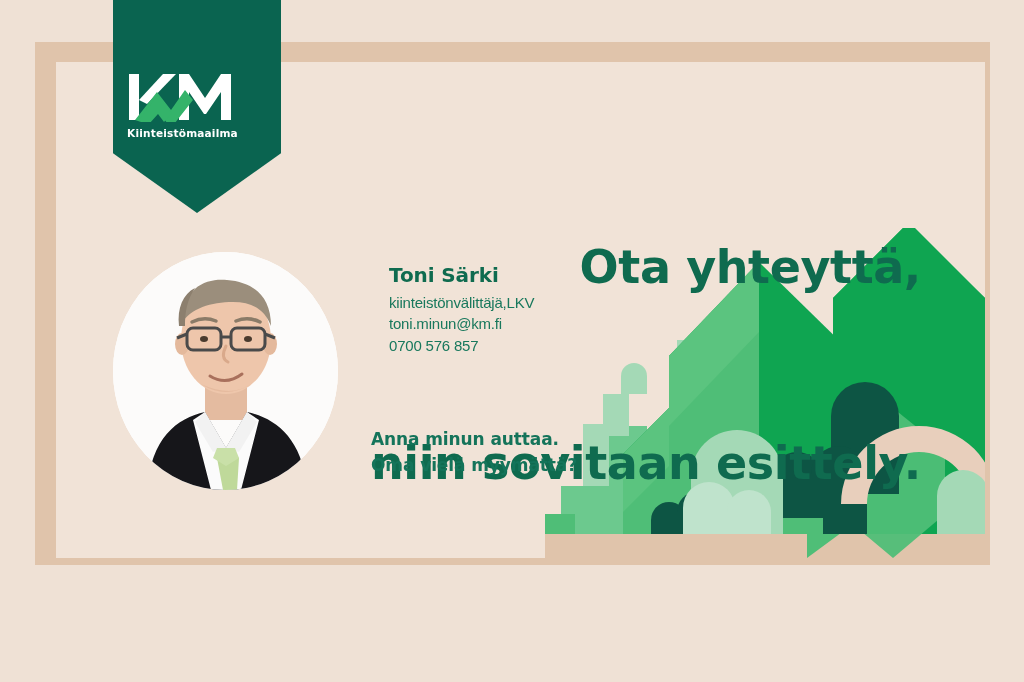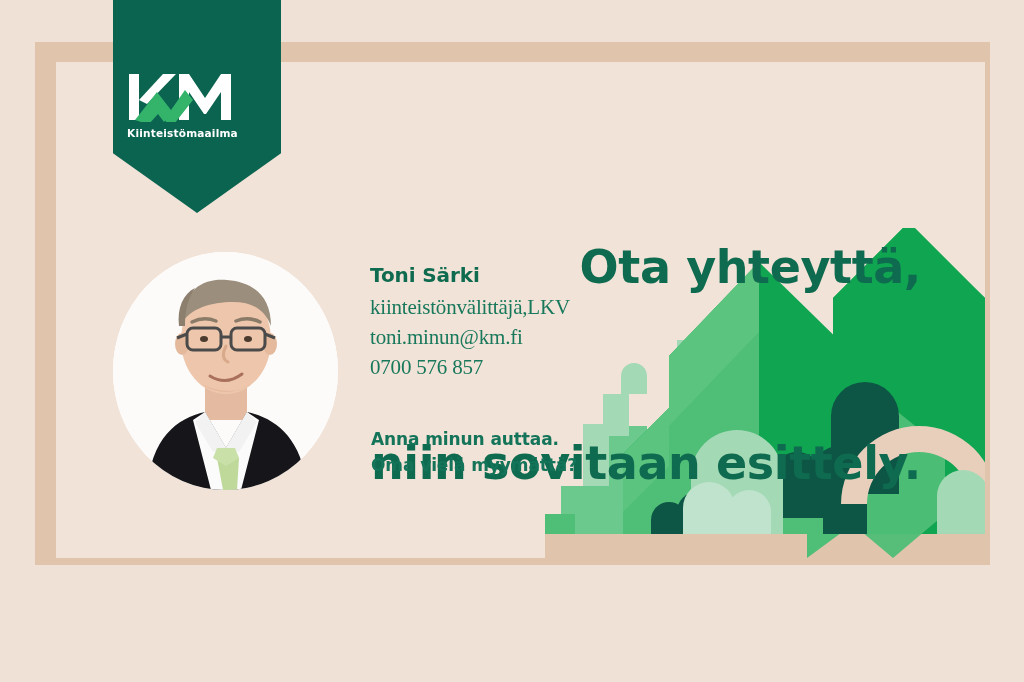--- a/index.html
+++ b/index.html
@@ -103,22 +103,22 @@
   .contact-name {
     font-family: "DejaVu Sans", sans-serif;
     font-size: 20px;
     font-weight: 700;
     line-height: 1.33;
     letter-spacing: -0.1px;
     color: #0F6B4F;
     margin-bottom: 3px;
   }
   .contact-line {
-    font-family: Liberation Serif, serif;
-    font-size: 21px;
+    font-family: Liberation Sans, sans-serif;
+    font-size: 15px;
     font-weight: 400;
     line-height: 1.44;
     letter-spacing: -0.2px;
     color: #18785C;
   }
   .cta {
     position: absolute;
     left: 371px;
     top: 426px;
     z-index: 20;
@@ -249,21 +249,21 @@
           </g>
         </g>
       </svg>
     </div>
 
     <div class="headline" style="left:315px; top:42px;">
       <span class="hl-line">Ota yhteyttä,</span>
       <span class="hl-line">niin sovitaan esittely.</span>
     </div>
 
-    <div class="contact" style="left:314px; top:200px;">
+    <div class="contact" style="left:333px; top:200px;">
       <div class="contact-name">Toni Särki</div>
       <div class="contact-line">kiinteistönvälittäjä,LKV</div>
       <div class="contact-line">toni.minun@km.fi</div>
       <div class="contact-line">0700 576 857</div>
     </div>
 
     <div class="cta" style="left:315px; top:364px;">
       <div class="cta-line">Anna minun auttaa.</div>
       <div class="cta-line">Oma vielä myymättä?</div>
     </div>

